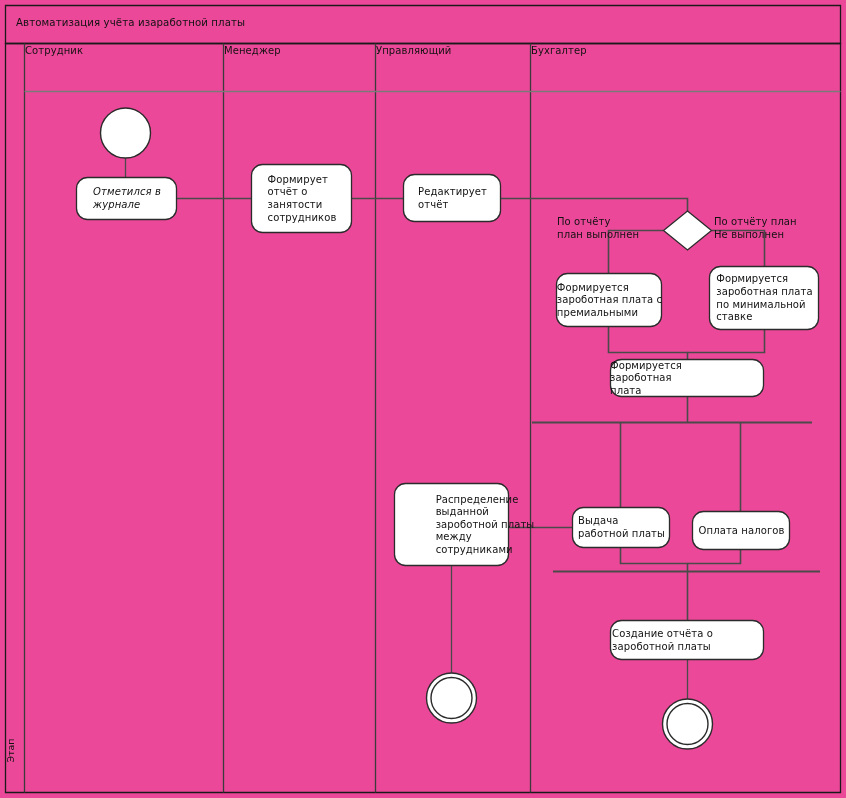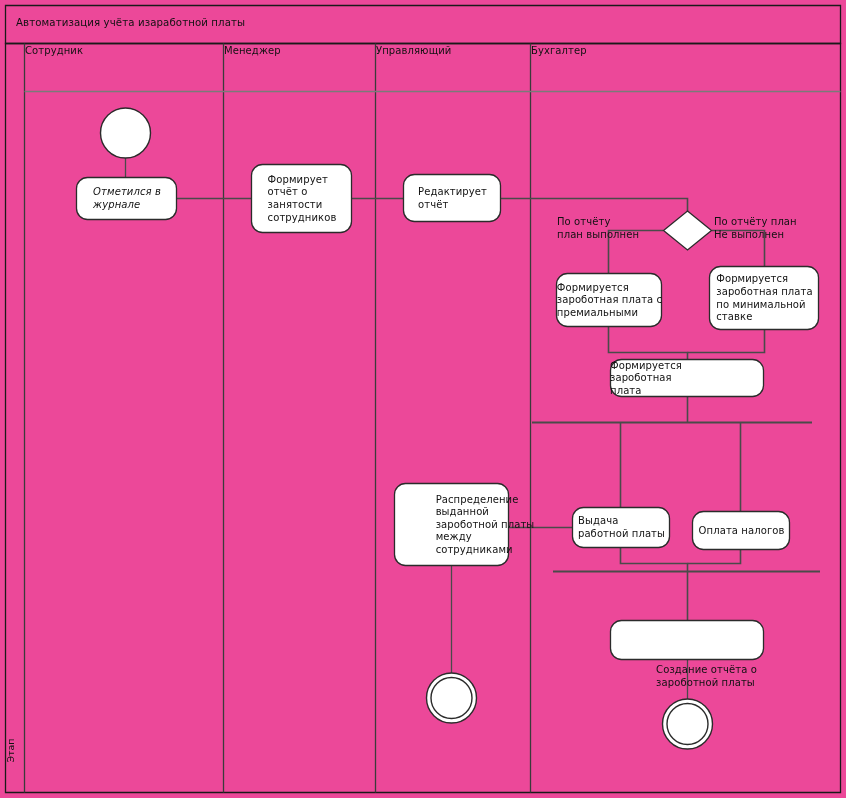--- a/index.html
+++ b/index.html
@@ -320,21 +320,21 @@
 выданной
 зароботной платы
 между
 сотрудниками</div>
 
   <div class="txt tbox" style="left:572px; top:508px; width:99px; height:40px;">Выдача
 работной платы</div>
 
   <div class="txt tbox" style="left:692px; top:512px; width:99px; height:38px;">Оплата налогов</div>
 
-  <div class="txt tbox" style="left:629px; top:621px; width:155px; height:39px;margin-top:36px;">Создание отчёта о
+  <div class="txt tbox" style="left:585px; top:621px; width:155px; height:39px;">Создание отчёта о
 зароботной платы</div>
 
   <div class="txt" style="left:557px; top:216px; width:106px;">По отчёту
 план выполнен</div>
 
   <div class="txt" style="left:714px; top:216px; width:110px;">По отчёту план
 Не выполнен</div>
 
 </div>
 

